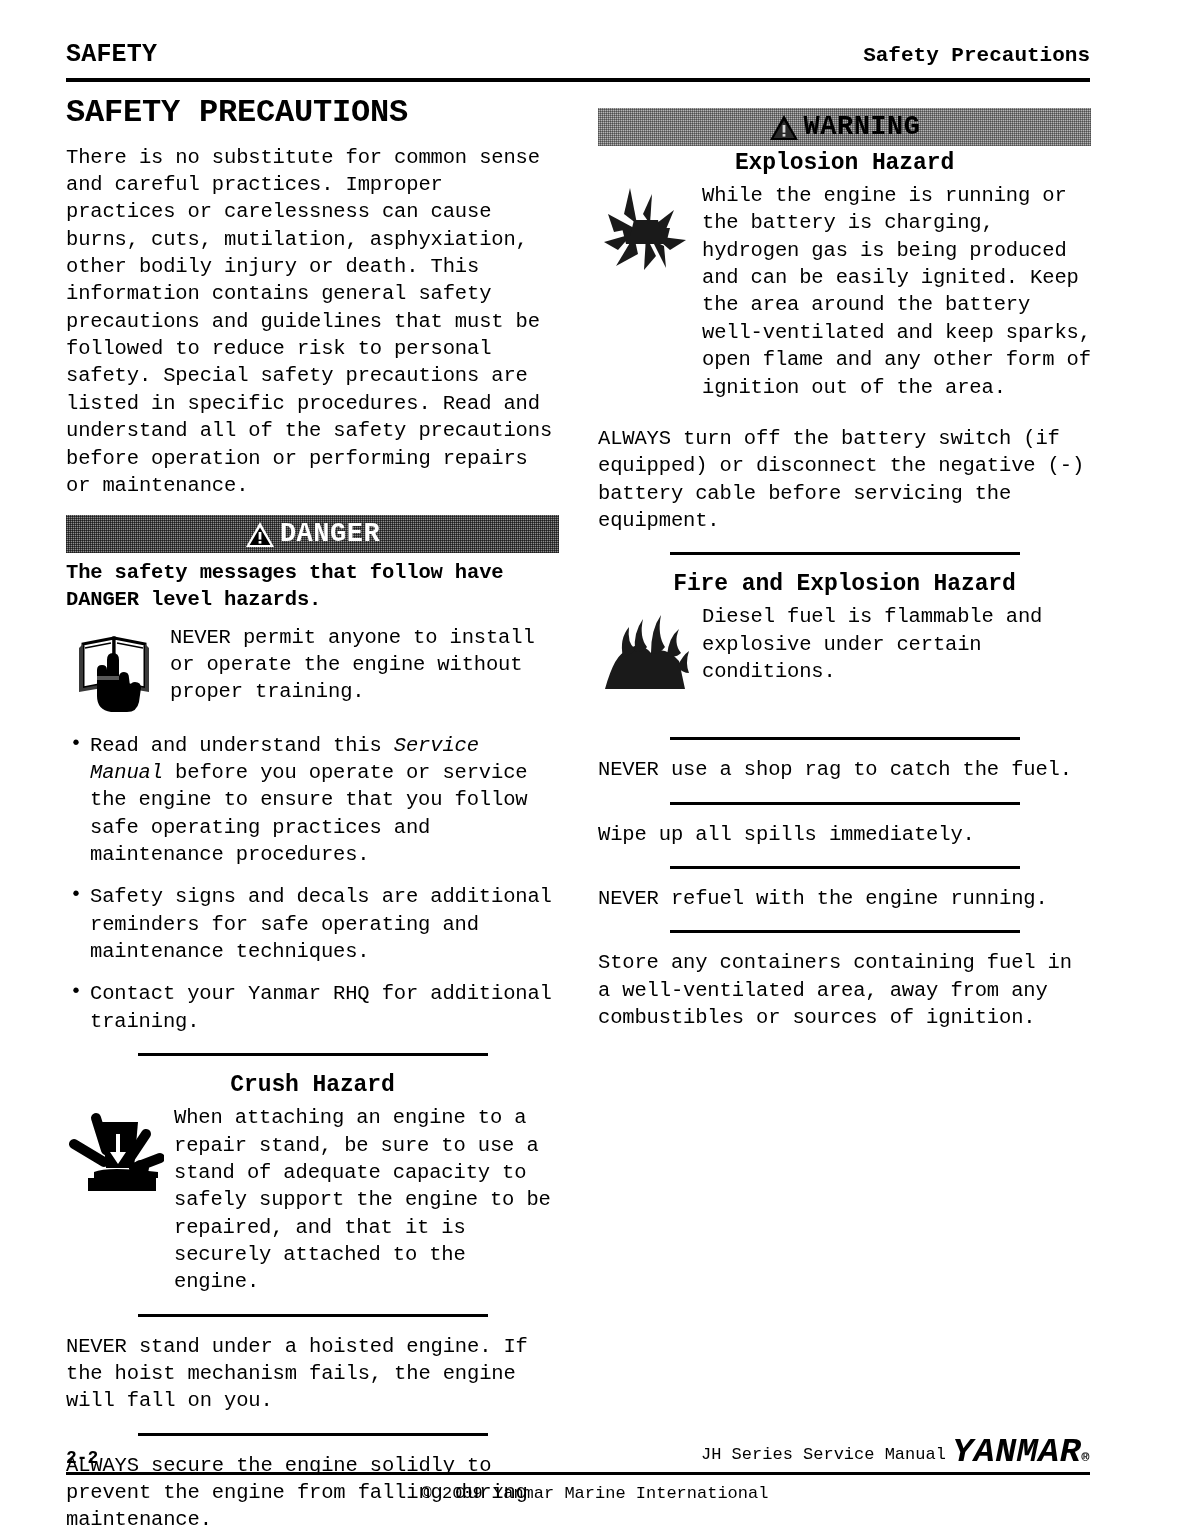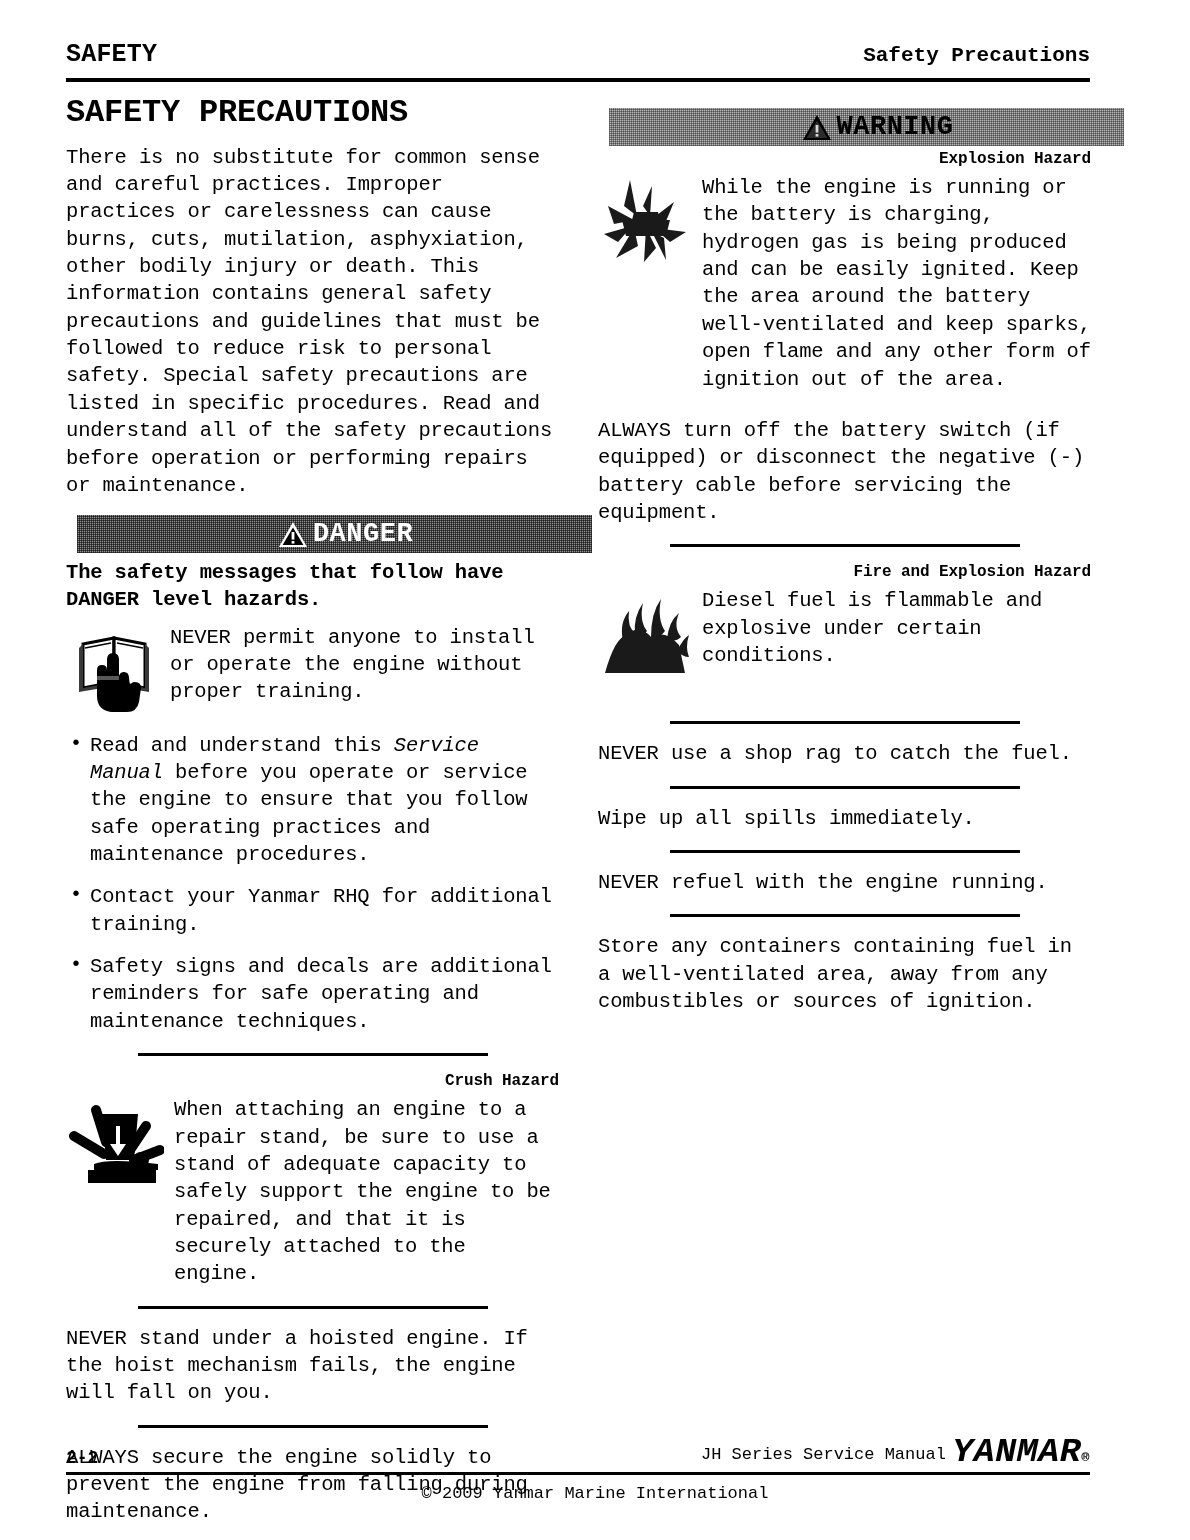--- a/index.html
+++ b/index.html
@@ -87,23 +87,22 @@
   }
 
   
   .banner {
     position: relative;
     height: 38px;
     width: 100%;
     display: flex;
     align-items: center;
     justify-content: center;
-    margin: 12px 0 4px 11px;
+    margin: 12px 0 4px 0;
     overflow: hidden;
-    padding-left: 22px;
   }
   
   .banner.danger {
     background-color: #8e8e8e;
     background-image:
       repeating-linear-gradient(0deg,  rgba(0,0,0,.55) 0 1px, rgba(255,255,255,0) 1px 2px),
       repeating-linear-gradient(90deg, rgba(0,0,0,.55) 0 1px, rgba(255,255,255,0) 1px 2px);
     background-size: 2px 2px;
   }
   .banner.warning {
@@ -125,23 +124,23 @@
     font-weight: bold;
     letter-spacing: 0.5px;
     line-height: 1;
   }
   .banner.danger  .signal-text { color: #ffffff; }
   .banner.warning .signal-text { color: #000000; }
   .tri { display: block; }
 
   
   h2.hazard-title {
-    font-size: 16px;
-    font-weight: bold;
-    text-align: right;
+    font-size: 23px;
+    font-weight: bold;
+    text-align: center;
     margin: 4px 0 6px 0;
     letter-spacing: -0.1px;
   }
   .hazard-row {
     display: flex;
     align-items: flex-start;
     gap: 8px;
   }
   .hazard-icon {
     flex: 0 0 auto;
@@ -293,22 +292,22 @@
                    L58 52 Q58 46 53 46 Q49 46 48 50 L48 34 Q48 27 42 27 Q36 27 36 34 L36 49
                    L36 44 Q36 39 31 39 Q26 39 26 44 Z" fill="#000000"></path>
           <rect x="26" y="50" width="22" height="4" fill="#ffffff" opacity="0.35"></rect>
         </svg>
       </div>
       <div class="hazard-text">NEVER permit anyone to install or operate the engine without proper training.</div>
     </div>
 
     <ul class="bullets">
       <li><span>Read and understand this </span><span class="ital">Service Manual</span><span> before you operate or service the engine to ensure that you follow safe operating practices and maintenance procedures.</span></li>
+      <li><span>Safety signs and decals are additional reminders for safe operating and maintenance techniques.</span></li>
       <li><span>Contact your Yanmar RHQ for additional training.</span></li>
-      <li><span>Safety signs and decals are additional reminders for safe operating and maintenance techniques.</span></li>
     </ul>
 
     <div class="sep"></div>
 
     <h2 class="hazard-title">Crush Hazard</h2>
     <div class="hazard-row">
       <div class="hazard-icon">
         <svg width="96" height="86" viewBox="0 0 96 86" aria-hidden="true">
 
           <path d="M28 12 L38 44" stroke="#000" stroke-width="10" stroke-linecap="round"></path>

